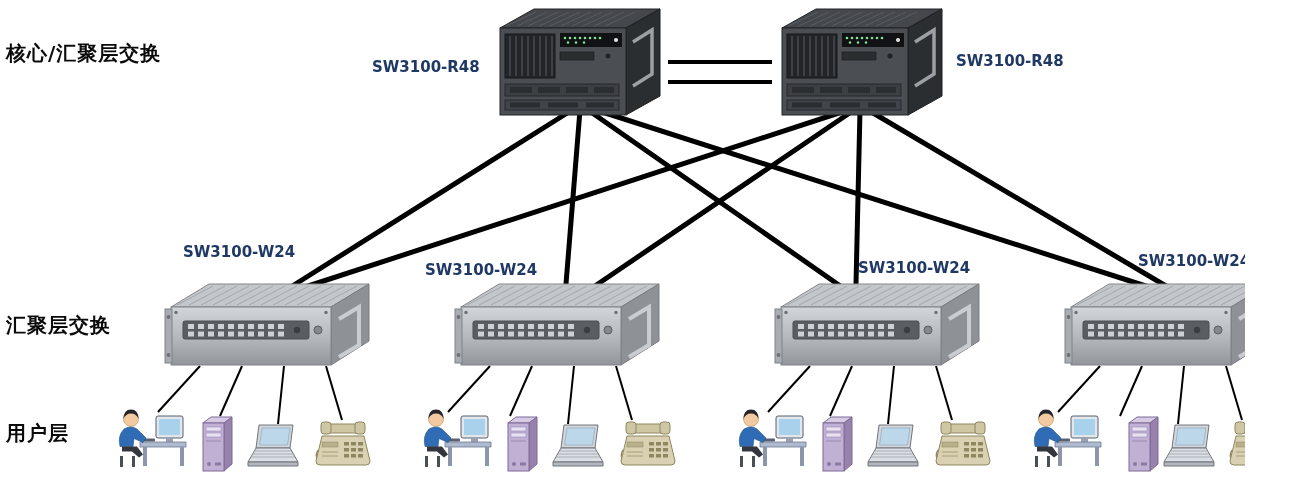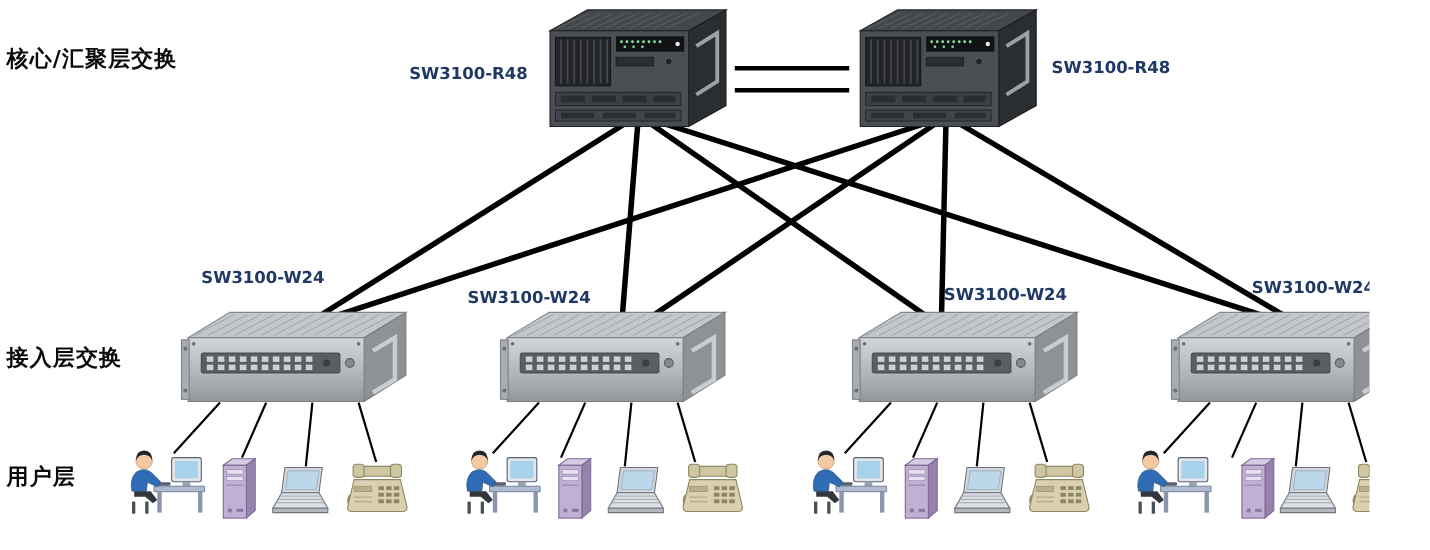--- a/index.html
+++ b/index.html
@@ -235,21 +235,21 @@
       <line x1="894" y1="366" x2="888" y2="424"></line>
         <line x1="936" y1="366" x2="952" y2="420"></line>
       <line x1="1100" y1="366" x2="1058" y2="412"></line>
         <line x1="1142" y1="366" x2="1120" y2="416"></line>
       <line x1="1184" y1="366" x2="1178" y2="424"></line>
         <line x1="1226" y1="366" x2="1242" y2="420"></line>
     </g>
   </svg>
 
   <div class="tier-label" style="left:6px;top:40px">核心/汇聚层交换</div>
-  <div class="tier-label" style="left:6px;top:312px">接入层交换</div>
+  <div class="tier-label" style="left:6px;top:312px">汇聚层交换</div>
   <div class="tier-label" style="left:6px;top:420px">用户层</div>
 
   <div class="node" style="left:490px;top:6px">
     <svg viewBox="0 0 175 110" width="175" height="110">
         <use href="#sym-core"></use>
       </svg>
   </div>
   <div class="node" style="left:772px;top:6px">
     <svg viewBox="0 0 175 110" width="175" height="110">
         <use href="#sym-core"></use>

